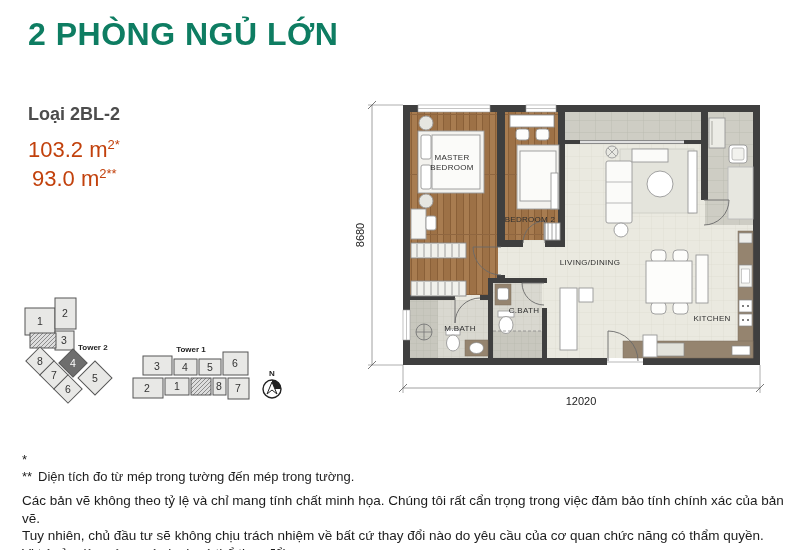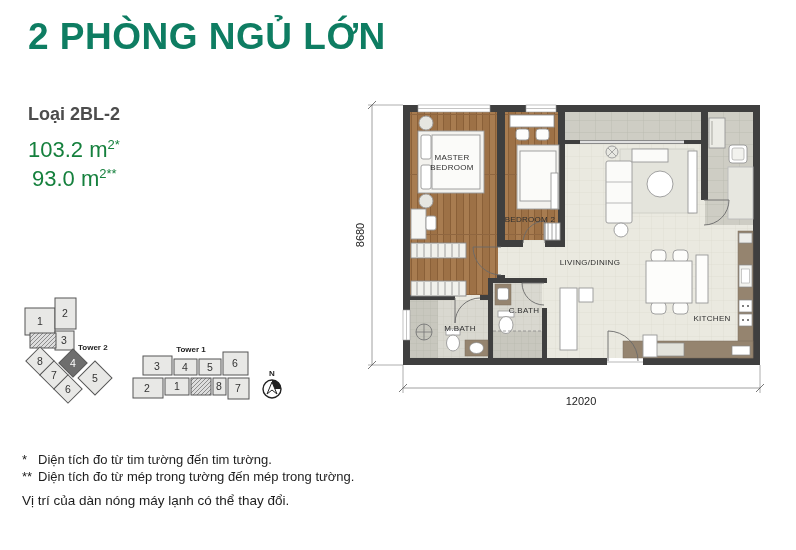--- a/index.html
+++ b/index.html
@@ -1,21 +1,21 @@
 <!DOCTYPE html>
 <html><head>
 <meta charset="utf-8">
 <style>
   html,body{margin:0;padding:0;background:#fff;}
   body{width:796px;height:550px;position:relative;overflow:hidden;
        font-family:"Liberation Sans",sans-serif;}
   .abs{position:absolute;}
-  #title{left:28px;top:16px;font-size:37px;font-weight:700;color:#0e7d62;letter-spacing:.5px;}
+  #title{left:28px;top:16px;font-size:32px;font-weight:700;color:#0e7d62;letter-spacing:.5px;}
   #unit-type{left:28px;top:104px;font-size:18px;font-weight:700;color:#4c4c4c;}
-  .area-line{font-size:22px;color:#15803d;text-align:right;}
+  .area-line{font-size:22px;color:#c2410c;text-align:right;}
   #area1{left:28px;top:137px;}
   #area2{left:32px;top:166px;}
   .area-line sup{font-size:13px;}
   svg text{font-family:"Liberation Sans",sans-serif;}
   .room-label{font-size:8px;fill:#2f2f2f;letter-spacing:.3px;}
   .dim-label{font-size:11px;fill:#222;}
   .tower-label{font-size:8px;font-weight:700;fill:#222;}
   .unit-num{font-size:10.5px;fill:#333;}
   .unit-num-hl{font-size:10.5px;fill:#fff;}
   #notes{left:22px;top:451px;font-size:13px;color:#1e1e1e;}
@@ -282,22 +282,23 @@
     <circle cx="262" cy="99" r="9" fill="#fff" stroke="#222" stroke-width="1.4"></circle>
     <path d="M262 99L262 90A9 9 0 0 1 271 99Z" fill="#222"></path>
     <path d="M262 92L257 104L262 100L267 104Z" fill="#fff" stroke="#222" stroke-width="1"></path>
     <text class="tower-label" x="262" y="86" text-anchor="middle">N</text>
   </g>
 </svg>
 
 <div class="abs" id="notes">
   <div class="note-row">
     <span class="note-marker">*</span>
-    <span>Diện tích đo từ tim tường đến tim tường.</span>
   </div>
   <div class="note-row">
     <span class="note-marker">**</span>
     <span>Diện tích đo từ mép trong tường đến mép trong tường.</span>
   </div>
 </div>
 <div class="abs" id="disclaimer">
+  <div>Các bản vẽ không theo tỷ lệ và chỉ mang tính chất minh họa. Chúng tôi rất cẩn trọng trong việc đảm bảo tính chính xác của bản vẽ.</div>
+  <div>Tuy nhiên, chủ đầu tư sẽ không chịu trách nhiệm về bất cứ thay đổi nào do yêu cầu của cơ quan chức năng có thẩm quyền.</div>
   <div>Vị trí của dàn nóng máy lạnh có thể thay đổi.</div>
 </div>
 
 </body></html>

